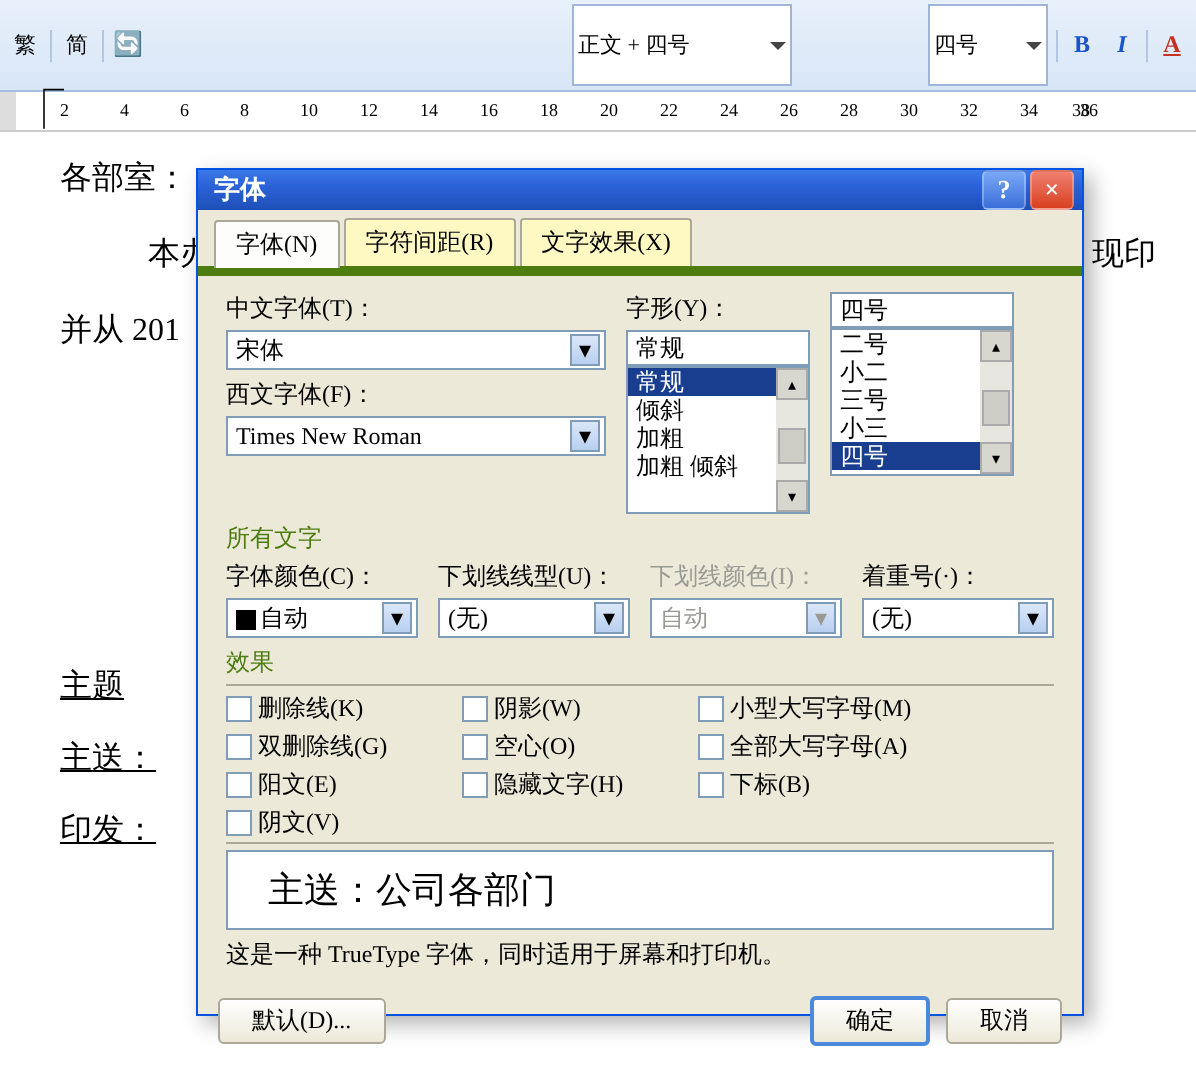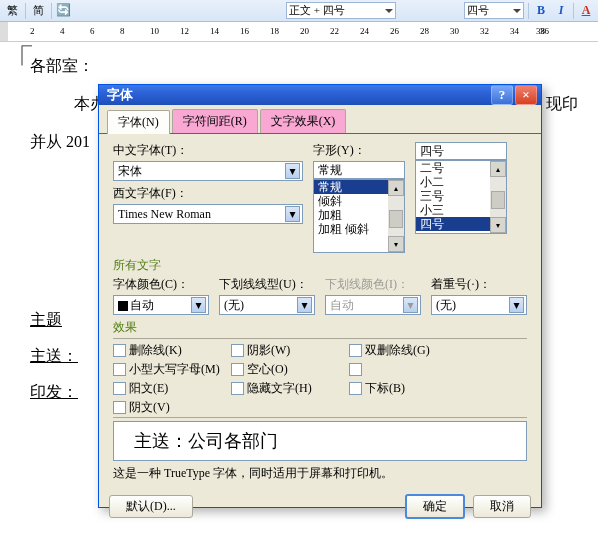--- a/index.html
+++ b/index.html
@@ -12,21 +12,21 @@
     position: relative;
   }
   .toolbar {
     display: flex; align-items: center;
     padding: 2px 4px; gap: 4px;
     background: linear-gradient(#e8f0fb, #d8e6f7);
     border-bottom: 1px solid #a7bfdd;
   }
   .tb-item { padding: 0 3px; font-family: Tahoma; font-size: 11px; cursor: pointer; }
   .tb-sep { width:1px; height:16px; background:#b1c6e3; }
-  .tb-select { border:1px solid #9fb6d6; font-size:11px; background:#fff; padding:0 2px; display:inline-flex; align-items:center; min-width:40px; justify-content:space-between;}
+  .tb-select { border:1px solid #9fb6d6; font-size:11px; background:#fff; padding:12px 2px; display:inline-flex; align-items:center; min-width:40px; justify-content:space-between;}
   .tb-select svg { margin-left:4px; }
   .tb-icon { width:16px; height:16px; display:inline-flex; align-items:center; justify-content:center; font-weight:bold;}
   .ruler {
     height:20px; background:#fff; position:relative;
     border-bottom:1px solid #ccc; font-family:Tahoma; font-size:9px;
     overflow:hidden;
   }
   .ruler .b1{position:absolute;left:0;top:0;height:100%;width:8px;background:#ddd;}
   .ruler .tick{position:absolute;top:4px;}
   .doc {
@@ -52,23 +52,23 @@
   .titlebar .title { flex:1; padding-left:4px;}
   .winbtn {
     width:22px; height:20px; margin-left:2px;
     border:1px solid #fff4; border-radius:3px;
     display:flex; align-items:center; justify-content:center;
     font-weight:bold; font-family: Tahoma;
   }
   .winbtn.help { background:linear-gradient(#7aa8f7,#3a6fd8); color:#fff;}
   .winbtn.close{ background:linear-gradient(#f08070,#d84020); color:#fff;}
   .dbody { flex:1; display:flex; flex-direction:column; }
-  .tabs { display:flex; padding: 4px 8px 0 8px; border-bottom:1px solid #4d7c0f;}
+  .tabs { display:flex; padding: 4px 8px 0 8px; border-bottom:5px solid #4d7c0f;}
   .tab { padding:3px 10px; border:1px solid #aca899; border-bottom:none;
-         background:#f9a8d4; font-size:12px; margin-right:2px;
+         background:#fef9c3; font-size:12px; margin-right:2px;
          border-radius:2px 2px 0 0; cursor:pointer;}
   .tab.active { background:#fdfdfb; position:relative; top:1px; }
   .dcontent { flex:1; padding:8px 14px 6px 14px; background:#ece9d8; position:relative;}
   .row { display:flex; gap:10px; margin-bottom:4px;}
   .label { font-size:12px; margin-bottom:2px;}
   .dd {
     border:1px solid #7f9db9; background:#fff; height:20px;
     display:flex; align-items:center; justify-content:space-between;
     padding:0 2px 0 4px; font-family:Tahoma,"SimSun"; font-size:12px;
     cursor:pointer;
@@ -269,32 +269,33 @@
         <label class="ck">
             <span class="box"></span>
             <span>删除线(K)</span>
           </label>
         <label class="ck">
             <span class="box"></span>
             <span>阴影(W)</span>
           </label>
         <label class="ck">
             <span class="box"></span>
+            <span>小型大写字母(M)</span>
+          </label>
+        <label class="ck">
+            <span class="box"></span>
             <span>双删除线(G)</span>
           </label>
         <label class="ck">
             <span class="box"></span>
-            <span>小型大写字母(M)</span>
-          </label>
-        <label class="ck">
-            <span class="box"></span>
             <span>空心(O)</span>
           </label>
         <label class="ck">
             <span class="box"></span>
+            <span>全部大写字母(A)</span>
           </label>
         <label class="ck">
             <span class="box"></span>
             <span>阳文(E)</span>
           </label>
         <label class="ck">
             <span class="box"></span>
             <span>隐藏文字(H)</span>
           </label>
         <label class="ck">

